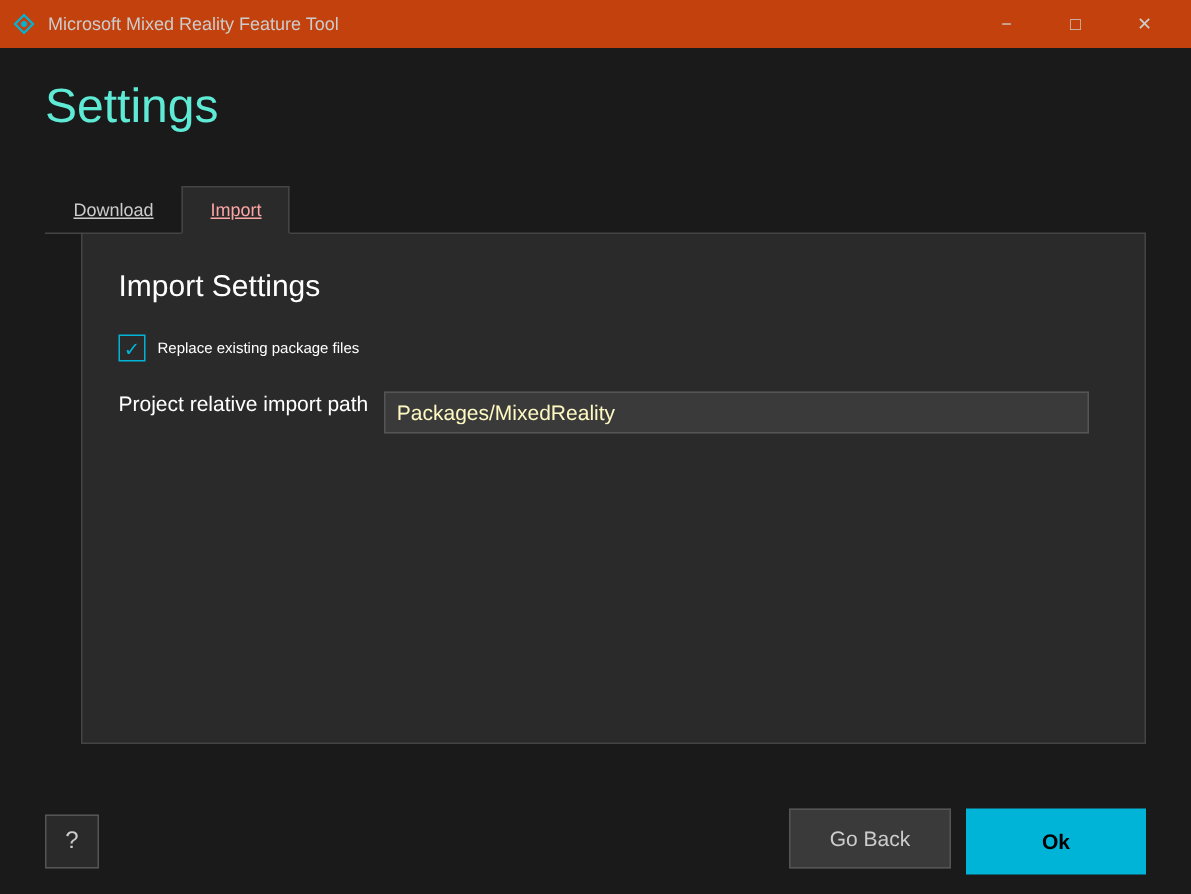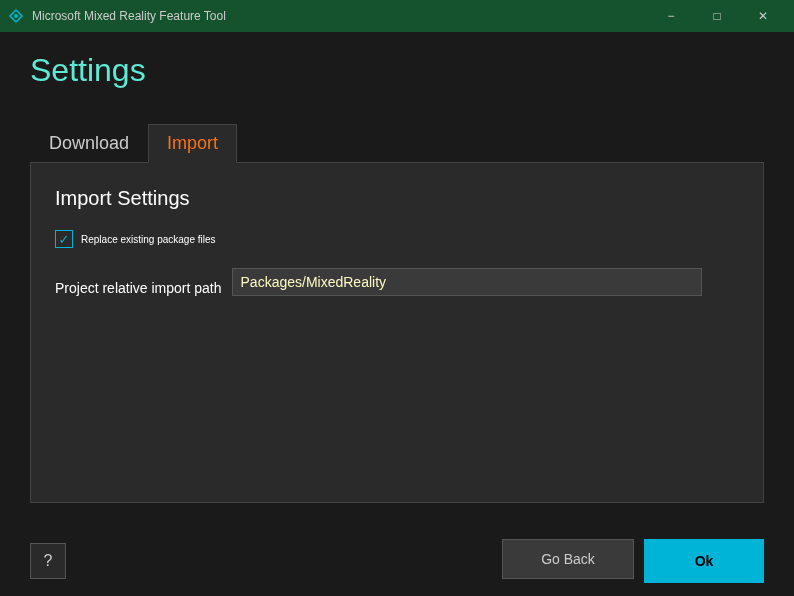--- a/index.html
+++ b/index.html
@@ -11,21 +11,21 @@
       color: #ffffff;
       overflow: hidden;
       position: relative;
     }
 
     
     .title-bar {
       display: flex;
       align-items: center;
       height: 32px;
-      background: #14532d;
+      background: #c2410c;
       padding: 0 8px;
       user-select: none;
     }
     .title-bar-icon {
       width: 16px;
       height: 16px;
       margin-right: 8px;
     }
     .title-bar-text {
       flex: 1;
@@ -62,44 +62,46 @@
     }
 
     
     .tabs {
       display: flex;
       border-bottom: 1px solid #444;
       margin-bottom: 0;
     }
     .tab {
       padding: 8px 18px;
-      font-size: 18px;
+      font-size: 12px;
       color: #cccccc;
       cursor: pointer;
       border: 1px solid transparent;
       border-bottom: none;
       background: transparent;
       position: relative;
       bottom: -1px;
+      text-decoration: underline;
     }
     .tab.active {
-      color: #f97316;
+      color: #fca5a5;
       background: #2a2a2a;
       border: 1px solid #444;
       border-bottom: 1px solid #2a2a2a;
     }
 
     
     .settings-panel {
       background: #2a2a2a;
       border: 1px solid #444;
       border-top: none;
       padding: 24px;
       min-height: 340px;
       height: 340px;
+      margin-left: 24px;
     }
 
     .section-title {
       font-size: 20px;
       font-weight: 400;
       margin-bottom: 20px;
       color: #ffffff;
     }
 
     
@@ -126,21 +128,21 @@
       line-height: 1;
     }
     .checkbox-label {
       font-size: 10px;
       color: #ffffff;
     }
 
     
     .import-path-row {
       display: flex;
-      align-items: flex-end;
+      align-items: flex-start;
       gap: 10px;
     }
     .import-path-label {
       font-size: 14px;
       color: #ffffff;
       white-space: nowrap;
       flex-shrink: 0;
     }
     .import-path-input {
       flex: 1;
@@ -176,21 +178,21 @@
       display: flex;
       align-items: center;
       justify-content: center;
     }
     .bottom-right {
       margin-left: auto;
       display: flex;
       gap: 10px;
     }
     .go-back-btn {
-      width: 132px;
+      width: 108px;
       height: 40px;
       background: #3a3a3a;
       border: 1px solid #555;
       color: #cccccc;
       font-size: 14px;
       cursor: pointer;
       display: flex;
       align-items: center;
       justify-content: center;
     }

